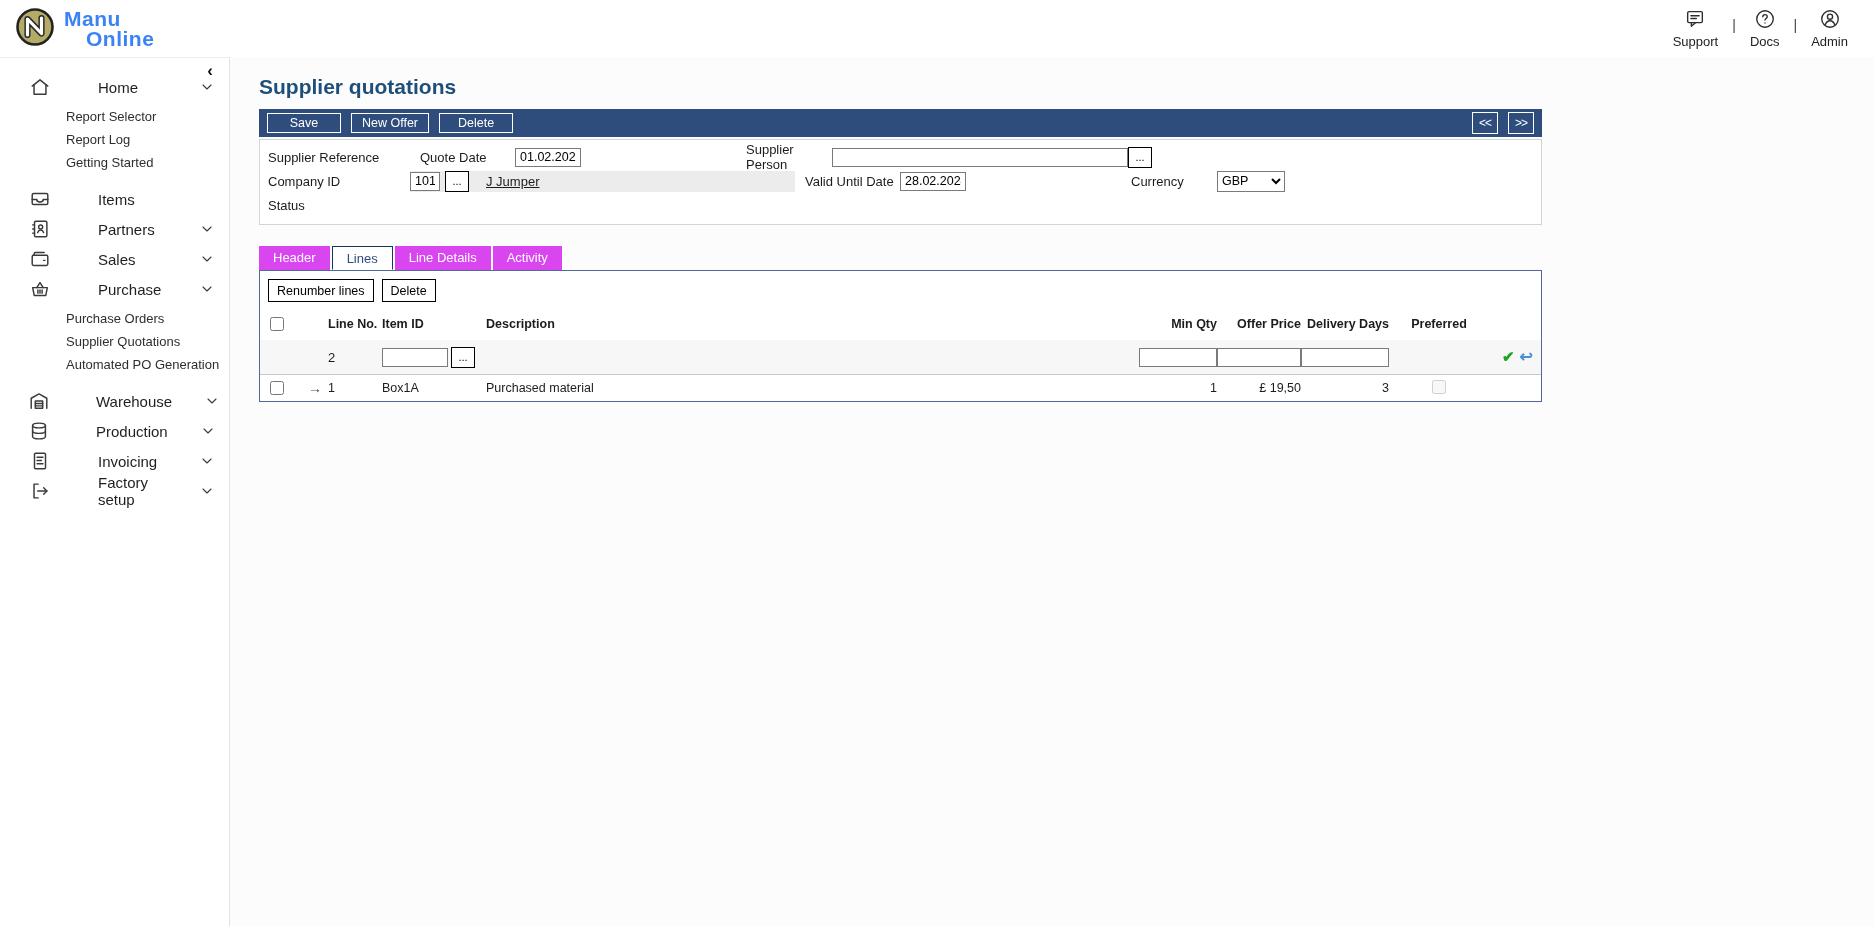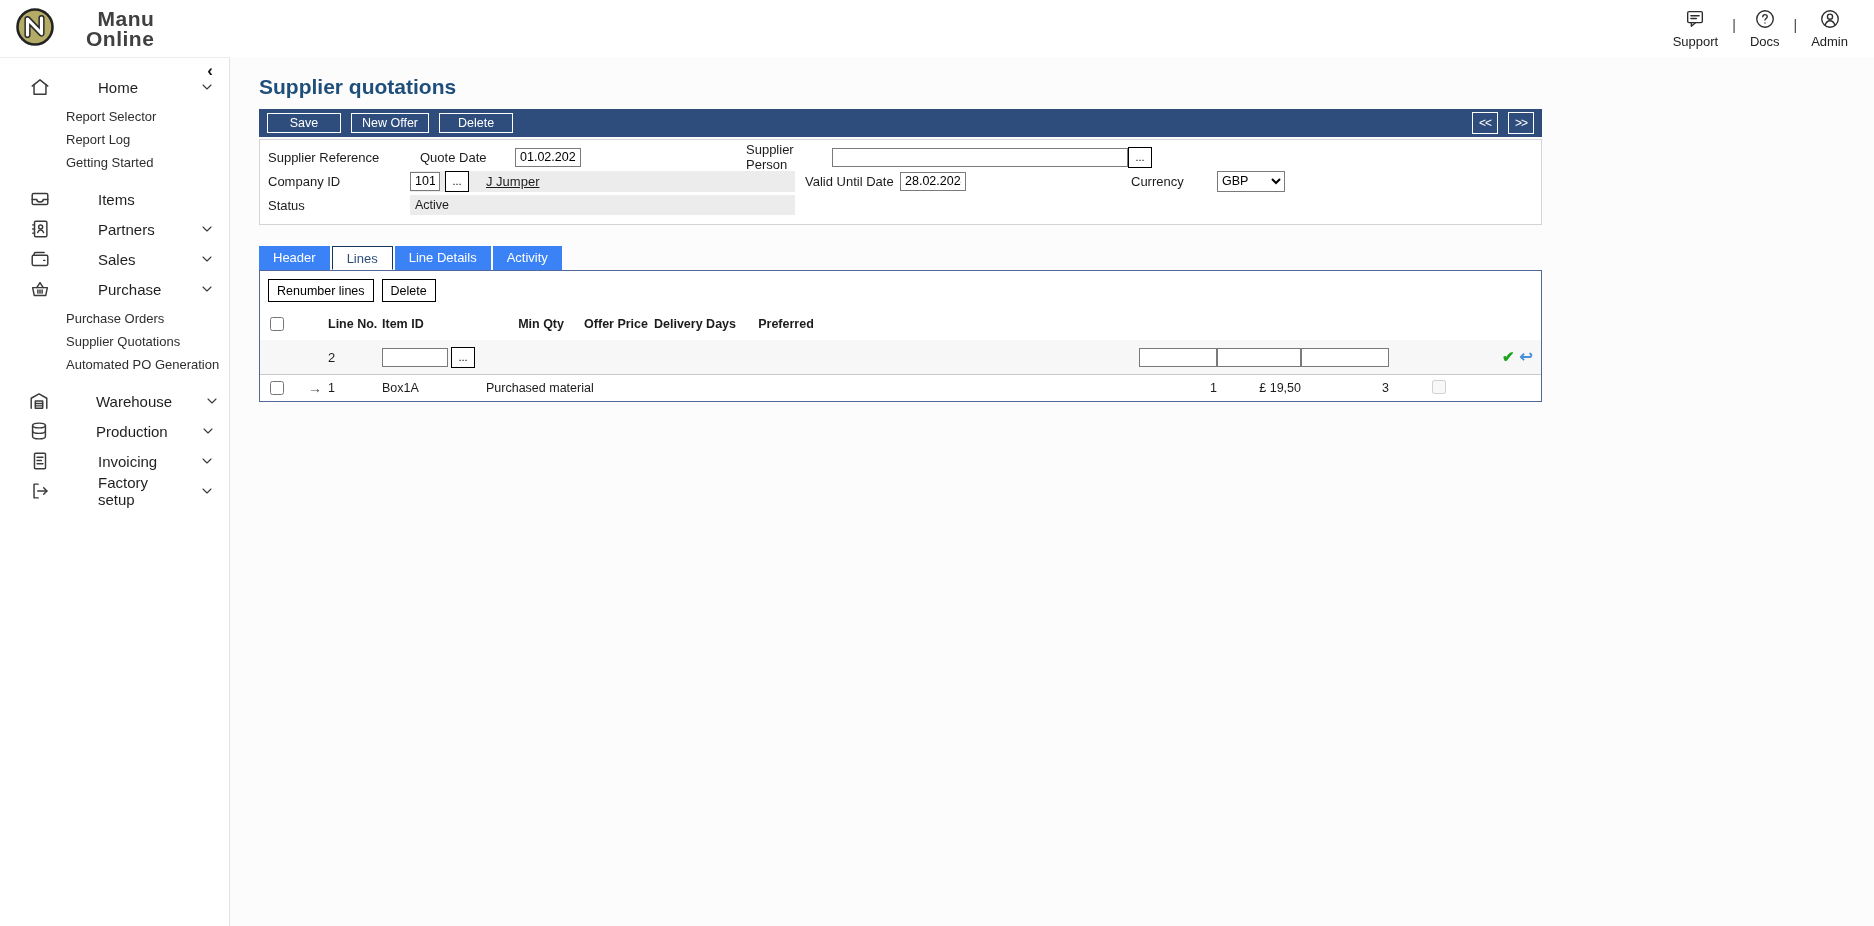--- a/index.html
+++ b/index.html
@@ -5,21 +5,21 @@
   * { box-sizing: border-box; }
   html,body { margin:0; padding:0; }
   body {
     font-family:"Liberation Sans", sans-serif;
     font-size:13px; color:#1c1c1c; background:#fff;
     min-width:1874px; height:926px; overflow:hidden;
   }
   
   .topbar { height:57px; display:flex; justify-content:space-between; align-items:center; background:#fff; padding:0 26px 0 14px; }
   .brand { display:flex; align-items:center; gap:8px; }
-  .brand-text { font-weight:bold; font-size:21px; line-height:0.92; letter-spacing:0.5px; color:#404040;text-align:right; }
+  .brand-text { font-weight:bold; font-size:21px; line-height:0.92; letter-spacing:0.5px; color:#3b82f6; }
   .brand-text .l2 { padding-left:22px; display:block; }
   .top-links { display:flex; align-items:center; gap:14px; }
   .top-link { display:flex; flex-direction:column; align-items:center; gap:1px; font-size:13px; color:#222; cursor:pointer; }
   .top-divider { color:#444; font-size:14px; padding-bottom:8px; }
   
   .app { display:flex; height:869px; }
   .sidebar { width:230px; background:#fff; border-right:1px solid #e2e2e2; border-top:1px solid #ececec; position:relative; padding-top:14px; flex:none; }
   .collapse-btn { position:absolute; top:4px; right:16px; font-size:17px; font-weight:bold; color:#111; cursor:pointer; line-height:1; }
   .nav-item { height:30px; display:flex; align-items:center; padding:0 14px 0 28px; cursor:pointer; position:relative;gap:32px; }
   .nav-item .ico { width:24px; display:flex; justify-content:center; margin-right:14px; }
@@ -46,21 +46,21 @@
   .w-date { width:66px; }
   .w-person { width:296px; }
   .gray-strip { width:385px; background:#ececec; height:21px; display:flex; align-items:center; gap:5px; padding-left:0; }
   .w-tiny { width:30px; }
   .dots-btn { width:24px; height:21px; background:#fff; border:1px solid #000; font-size:11px; font-family:inherit; cursor:pointer; line-height:1; padding:0; }
   .company-link { color:#1c1c1c; text-decoration:underline; cursor:pointer; margin-left:12px; }
   .readonly-field { width:385px; background:#ececec; height:20px; line-height:20px; padding-left:5px; font-size:12.5px; }
   .currency-select { width:68px; height:21px; font-size:12.5px; font-family:inherit; border:1px solid #7a7a7a; background:#fff; }
   
   .tabs { display:flex; gap:2px; margin-top:21px; position:relative; }
-  .tab { height:24px; line-height:23px; padding:0 14px; background:#3b82f6; color:#fff; font-size:13px; cursor:pointer; }
+  .tab { height:24px; line-height:23px; padding:0 14px; background:#d946ef; color:#fff; font-size:13px; cursor:pointer; }
   .tab.active { background:#fff; color:#2e4d7d; border:1px solid #16365c; border-bottom:1px solid #fff; margin-bottom:-1px; z-index:2; }
   .lines-panel { border:1px solid #51699a; background:#fff; padding:6px 0 0; position:relative; z-index:1; }
   .line-btns { display:flex; gap:8px; padding:2px 8px 6px; }
   .line-btn { background:#fff; border:1px solid #000; height:23px; font-size:12.5px; font-family:inherit; padding:0 8px; cursor:pointer; }
   
   .trow { display:flex; align-items:center; padding:0 8px; }
   .thead { height:32px; font-weight:bold; font-size:12.5px; }
   .entry-row { height:34px; background:#f7f7f7; }
   .data-row { height:27px; border-top:1px solid #c9c9c9; font-size:12.5px; }
   .t-check { width:34px; display:flex; justify-content:flex-start; padding-left:2px; }
@@ -327,21 +327,20 @@
           </span>
           <span class="lbl lbl2">Valid Until Date</span>
           <input class="inp w-date" type="text" value="28.02.2024" style="">
           <span class="lbl lbl3">Currency</span>
           <select class="currency-select">
             <option>GBP</option>
           </select>
         </div>
         <div class="form-row">
           <span class="lbl">Status</span>
-          <span class="readonly-field">Active</span>
         </div>
       </div>
 
       <div class="tabs">
         <div class="tab">Header</div>
         <div class="tab active">Lines</div>
         <div class="tab">Line Details</div>
         <div class="tab">Activity</div>
       </div>
 
@@ -351,20 +350,21 @@
           <button class="line-btn">Delete</button>
         </div>
 
         <div class="trow thead">
           <span class="t-check">
               <input type="checkbox" style="">
             </span>
           <span class="t-arrow"></span>
           <span class="t-lineno">Line No.</span>
           <span class="t-itemid">Item ID</span>
+          <span class="t-desc">Description</span>
           <span class="t-minqty">Min Qty</span>
           <span class="t-offer">Offer Price</span>
           <span class="t-days">Delivery Days</span>
           <span class="t-pref">Preferred</span>
           <span class="t-actions"></span>
         </div>
 
         <div class="trow entry-row">
           <span class="t-check"></span>
           <span class="t-arrow"></span>

